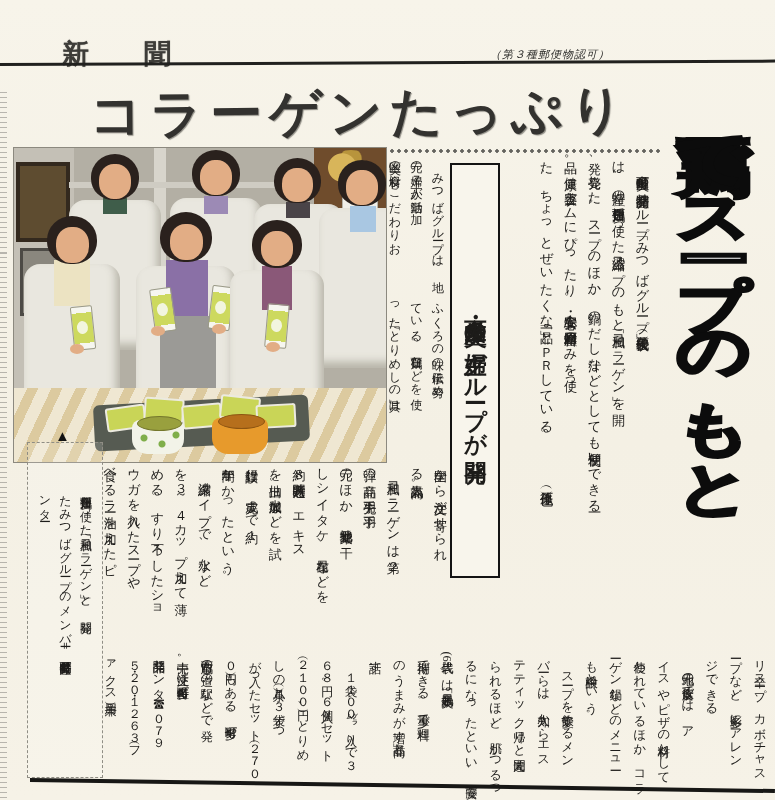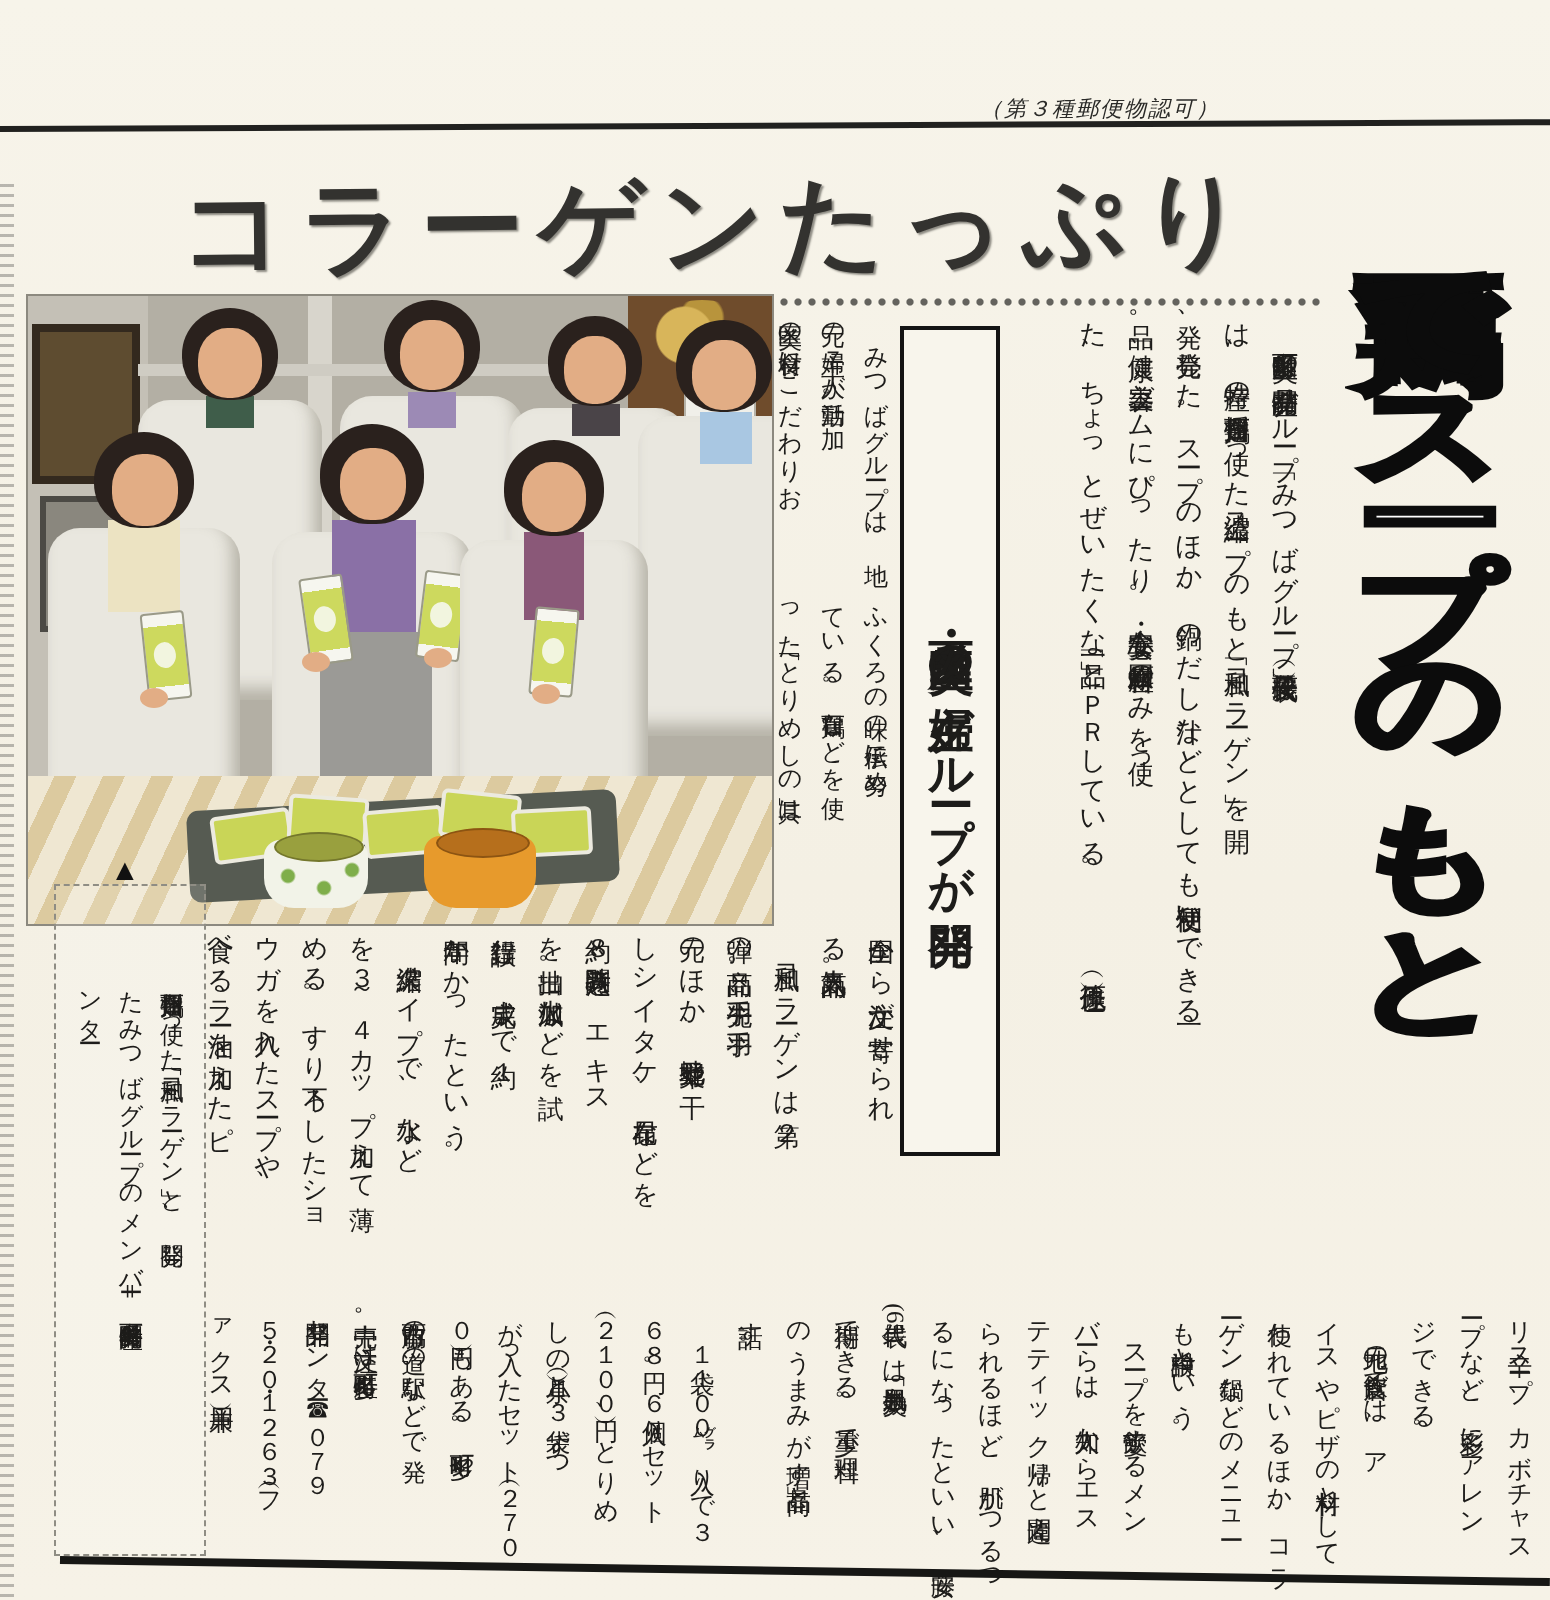--- a/index.html
+++ b/index.html
@@ -64,20 +64,21 @@
                  background:#f2f5df;border-radius:50%;}
   .flatpacket{width:36px;height:20px;border:2px solid #eceadf;border-radius:3px;background:#c9d557;}
 </style>
 </head>
 <body>
 
 <div id="page">
 
   <div class="abs edgemarks"></div>
 
+  <div class="abs masthead">新　聞</div>
   <div class="abs postal">（第３種郵便物認可）</div>
   <div class="abs toprule"></div>
 
   <div class="abs brush">コラーゲンたっぷり</div>
   <div class="abs wavyrule"></div>
 
   <div class="vtext gothic mainvert">百日鶏でスープのもと</div>
 
   <div class="vtext lead">　多可町加美区の特産品開発グループ「みつばグループ」（安藤松子代表）
 は、特産の播州百日鶏を使った濃縮スープのもと「和風コラーゲン」を開

